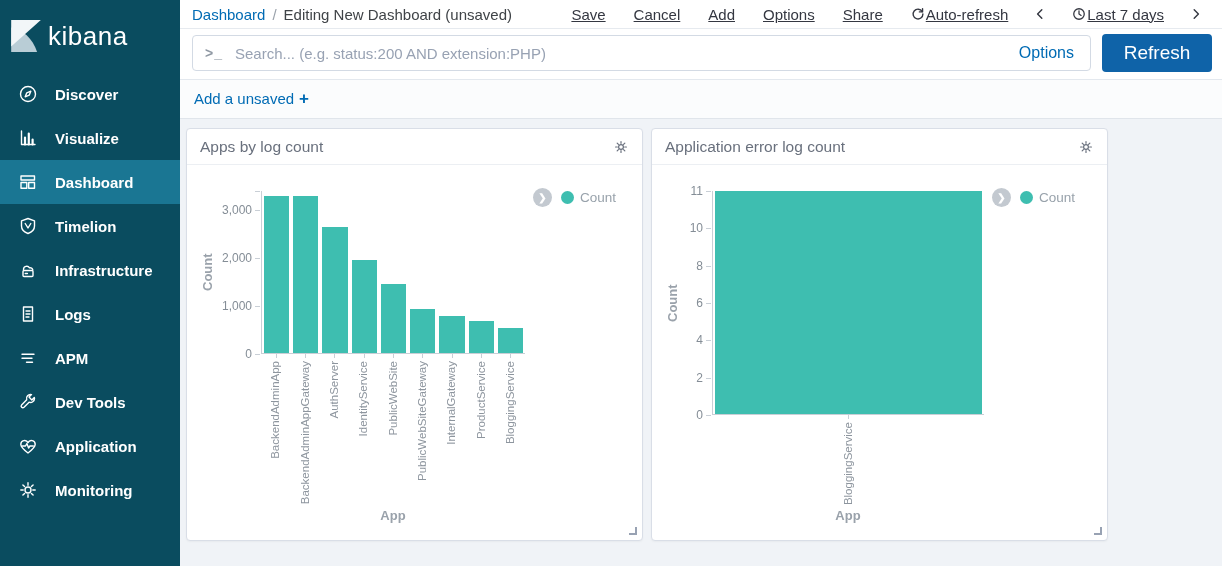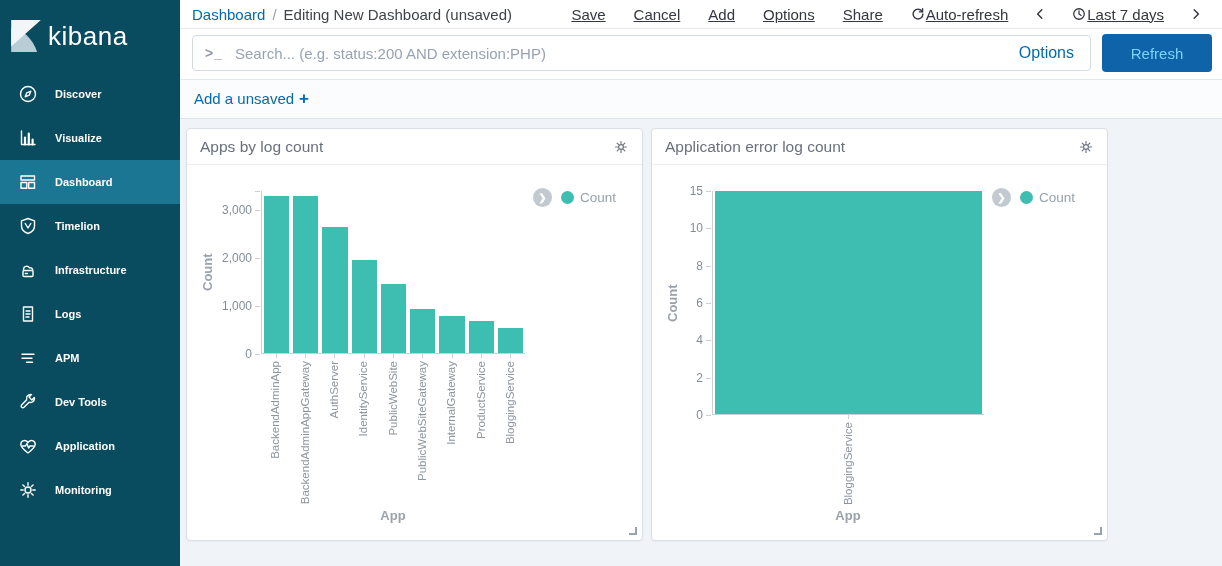--- a/index.html
+++ b/index.html
@@ -13,21 +13,21 @@
 
   
   .sidebar { width:180px; min-width:180px; background:#0a4c5f; display:flex; flex-direction:column; }
   .logo-row { height:72px; display:flex; align-items:center; padding-left:8px; gap:4px; }
   .logo-mark { width:36px; height:36px; }
   .logo-text { color:#ffffff; font-size:26px; font-weight:400; letter-spacing:.5px; }
   .nav-item { height:44px; display:flex; align-items:center; gap:16px; padding-left:17px; cursor:pointer; }
   .nav-item.active { background:#1a7693; }
   .nav-icon { width:22px; height:22px; display:flex; align-items:center; justify-content:center; }
   .nav-icon svg { width:20px; height:20px; stroke:#fff; fill:none; stroke-width:1.4; stroke-linecap:round; stroke-linejoin:round; }
-  .nav-label { color:#ffffff; font-size:11px; font-weight:600; }
+  .nav-label { color:#ffffff; font-size:15px; font-weight:600; }
 
   
   .main { flex:1; display:flex; flex-direction:column; min-width:0; }
 
   .topbar { height:29px; background:#fff; border-bottom:1px solid #e6eaef; display:flex; align-items:center; padding:0 12px; font-size:15px; }
   .breadcrumb { display:flex; align-items:center; gap:7px; }
   .crumb-link { color:#006bb4; text-decoration:none; cursor:pointer; }
   .crumb-sep { color:#9aa2ab; }
   .crumb-current { color:#3f4347; }
   .top-menu { margin-left:auto; display:flex; align-items:center; gap:8px; }
@@ -36,21 +36,21 @@
   .icon-btn svg { width:14px; height:14px; stroke:#343741; fill:none; stroke-width:2; stroke-linecap:round; stroke-linejoin:round; }
   .chev-btn { background:none; border:none; padding:0 8px; cursor:pointer; display:flex; align-items:center; }
   .chev-btn svg { width:12px; height:12px; stroke:#343741; fill:none; stroke-width:2.4; stroke-linecap:round; stroke-linejoin:round; }
 
   .searchbar { background:#fff; border-bottom:1px solid #e3e8ee; display:flex; align-items:center; padding:5px 10px 7px 12px; gap:11px; }
   .search-box { flex:1; height:36px; border:1px solid #d3dae4; border-radius:4px; display:flex; align-items:center; padding:0 12px; background:#fff; }
   .search-glyph { color:#8f98a3; font-size:14px; font-weight:700; letter-spacing:1px; margin-right:12px; white-space:nowrap; }
   .search-input { flex:1; border:none; outline:none; font:inherit; font-size:15px; color:#3f4347; background:transparent; }
   .search-input::placeholder { color:#98a2b3; }
   .search-options { color:#006bb4; font-size:15px; background:none; border:none; font:inherit; cursor:pointer; padding:0 4px; }
-  .refresh-btn { width:110px; height:38px; background:#0f63a8; color:#7dd3fc; border:none; border-radius:4px; font:inherit; font-size:15px; cursor:pointer; }
+  .refresh-btn { width:110px; height:38px; background:#0f63a8; color:#ffffff; border:none; border-radius:4px; font:inherit; font-size:19px; cursor:pointer; }
 
   .filterbar { background:#fbfcfd; border-bottom:1px solid #e0e5eb; padding:10px 14px 11px; font-size:15px; }
   .add-filter { color:#006bb4; background:none; border:none; font:inherit; cursor:pointer; display:flex; align-items:center; gap:5px; }
   .add-filter .plus { font-weight:700; font-size:17px; line-height:1; }
 
   
   .dash { flex:1; background:#f0f3f7; padding:9px 6px; display:flex; gap:8px; align-items:flex-start; }
   .panel { width:457px; height:413px; background:#fff; border:1px solid #d9dee7; border-radius:4px; position:relative; box-shadow:0 1px 2px rgba(0,0,0,.04); }
   .panel-head { display:flex; align-items:center; justify-content:space-between; padding:9px 13px 8px; border-bottom:1px solid #eceff3; }
   .panel-title { color:#69707d; font-size:15.5px; }
@@ -329,21 +329,21 @@
       </div>
       <div class="chart" style="grid-template-columns:16px 32px 272px auto; grid-template-rows:224px 89px 24px;">
         <div class="y-title">Count</div>
         <div class="y-axis">
             <div class="y-tick" style="bottom: -8px;">0</div>
             <div class="y-tick" style="bottom: 29.3333px;">2</div>
             <div class="y-tick" style="bottom: 66.6667px;">4</div>
             <div class="y-tick" style="bottom: 104px;">6</div>
             <div class="y-tick" style="bottom: 141.333px;">8</div>
             <div class="y-tick" style="bottom: 178.667px;">10</div>
-            <div class="y-tick" style="bottom: 216px;">15</div>
+            <div class="y-tick" style="bottom: 216px;">11</div>
           </div>
         <div class="plot">
             <div class="bar" style="height: 100%; background: rgb(62, 190, 176);"></div>
           </div>
         <div class="x-labels">
             <div class="x-slot">
               <div class="x-label">BloggingService</div>
             </div>
           </div>
         <div class="x-title">App</div>

